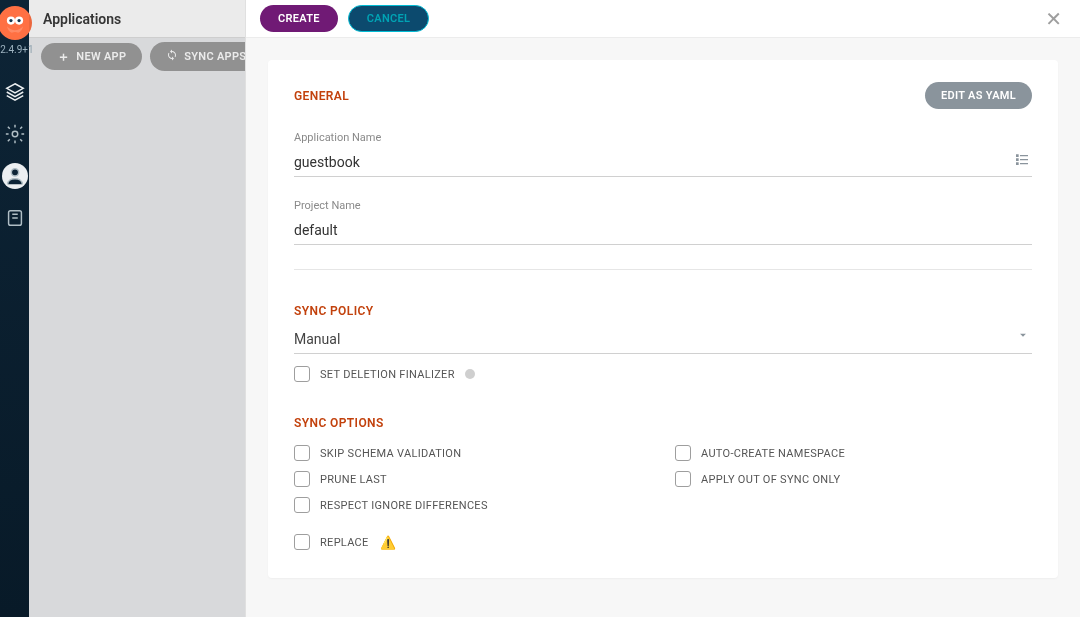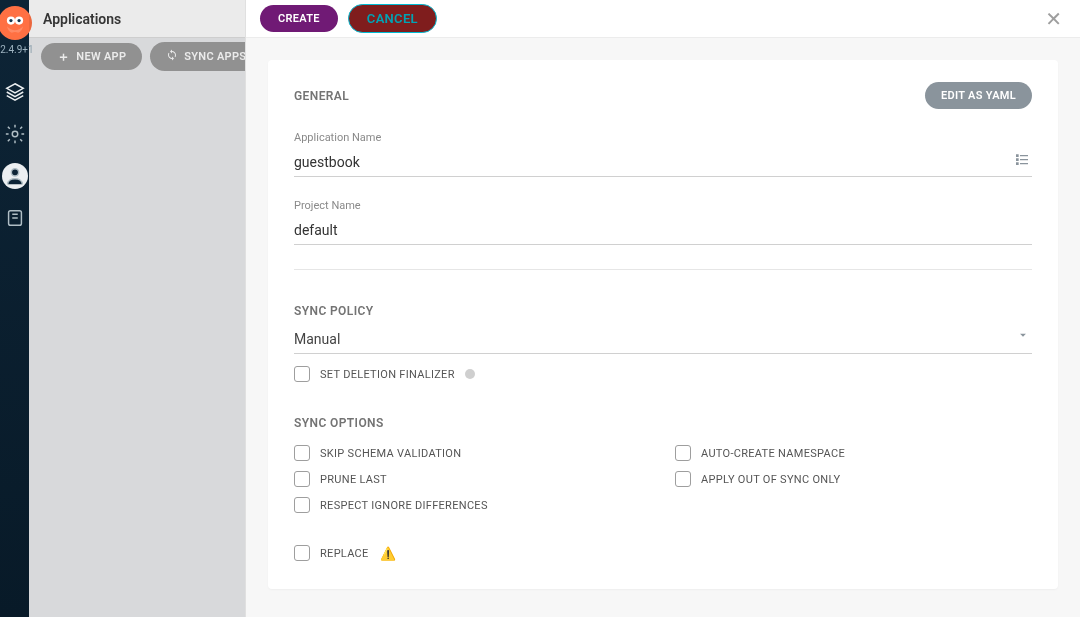--- a/index.html
+++ b/index.html
@@ -52,31 +52,31 @@
   }
   .panel-header {
     height:38px; display:flex; align-items:center; gap:10px;
     padding:0 14px; border-bottom:1px solid #ececec; background:#fff;
   }
   .btn-create {
     background:#701a75; color:#fff; border:none; border-radius:18px;
     font-size:11px; font-weight:600; letter-spacing:.3px; padding:7px 18px; cursor:pointer;
   }
   .btn-cancel {
-    background:#7f1d1d; color:#00a3b4; border:1.5px solid #00bcd4; border-radius:18px;
-    font-size:13px; font-weight:600; letter-spacing:.3px; padding:6px 18px; cursor:pointer;
+    background:#0c4a6e; color:#00a3b4; border:1.5px solid #00bcd4; border-radius:18px;
+    font-size:11px; font-weight:600; letter-spacing:.3px; padding:6px 18px; cursor:pointer;
   }
   .close-x { margin-left:auto; color:#9e9e9e; cursor:pointer; font-size:20px; padding:4px;}
   .panel-scroll { flex:1; overflow:auto; background:#f7f7f7; padding:22px 22px 30px 22px;}
   .card {
     background:#fff; border-radius:4px; padding:22px 26px 28px 26px;
     box-shadow:0 1px 2px rgba(0,0,0,0.04);
   }
   .card-head-row { display:flex; align-items:center; }
-  .section-heading { font-size:12px; font-weight:600; letter-spacing:.4px; color:#737373; }
+  .section-heading { font-size:12px; font-weight:600; letter-spacing:.4px; color:#c2410c; }
   .btn-yaml {
     margin-left:auto; background:#8a949c; color:#fff; border:none; border-radius:18px;
     font-size:11px; font-weight:600; letter-spacing:.3px; padding:7px 16px; cursor:pointer;
   }
 
   .field { margin-top:22px; }
   .field-label { font-size:11px; color:#8a8a8a; margin-bottom:6px; display:block;}
   .text-input {
     width:100%; border:none; border-bottom:1px solid #d0d0d0;
     font-size:14px; color:#333; padding:4px 28px 6px 0; outline:none; background:transparent;
@@ -242,21 +242,21 @@
                 <span>APPLY OUT OF SYNC ONLY</span>
               </div>
               <div class="checkbox-row">
                 <span class="cbx"></span>
                 <span>RESPECT IGNORE DIFFERENCES</span>
               </div>
               <div></div>
             </div>
 
 
-            <div class="checkbox-row" style="margin-top:32px;">
+            <div class="checkbox-row" style="margin-top:21px;">
               <span class="cbx"></span>
               <span>REPLACE</span>
               <span class="warn-emoji">⚠️</span>
             </div>
             
 
           </div>
 
         </div>
       </div>

